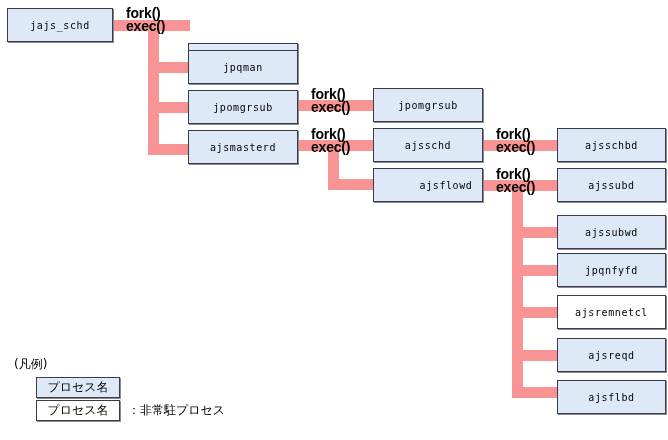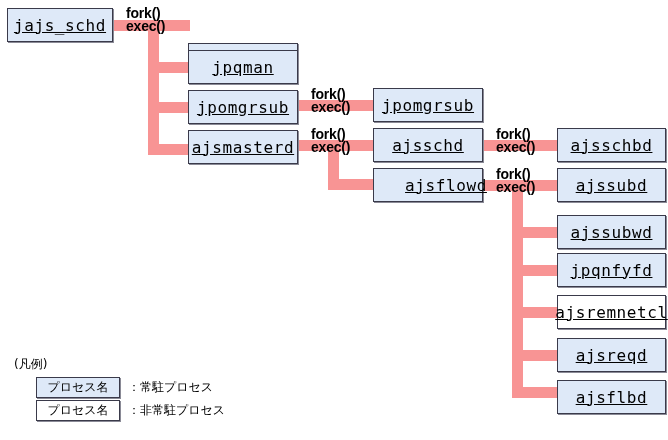--- a/index.html
+++ b/index.html
@@ -29,26 +29,25 @@
   
   .pbox {
     position: absolute;
     box-sizing: border-box;
     border: 1px solid #3a3a4a;
     background: #dee9f8;
     display: flex;
     align-items: center;
     justify-content: center;
     font-family: "DejaVu Sans Mono", "Liberation Mono", monospace;
-    font-size: 16px;
+    font-size: 10px;
     letter-spacing: 0.6px;
     color: #000000;
     z-index: 3;
     box-shadow: 1px 1px 0 0 #8a8a96;
-    text-decoration: underline;
   }
   .pbox.nonresident {
     background: #ffffff;
   }
 
   
   .calllabel {
     position: absolute;
     font-family: Liberation Sans, sans-serif;
     font-size: 14px;
@@ -198,21 +197,20 @@
       </div>
     </div>
 
   <div id="legend">
     <div id="legend-title">(凡例)</div>
     <div id="legend-rows">
         <div class="legend-row">
           <div class="legend-swatch">
             <span>プロセス名</span>
           </div>
-          <div class="legend-text">：常駐プロセス</div>
         </div>
         <div class="legend-row">
           <div class="legend-swatch nonresident">
             <span>プロセス名</span>
           </div>
           <div class="legend-text">：非常駐プロセス</div>
         </div>
       </div>
   </div>
 

